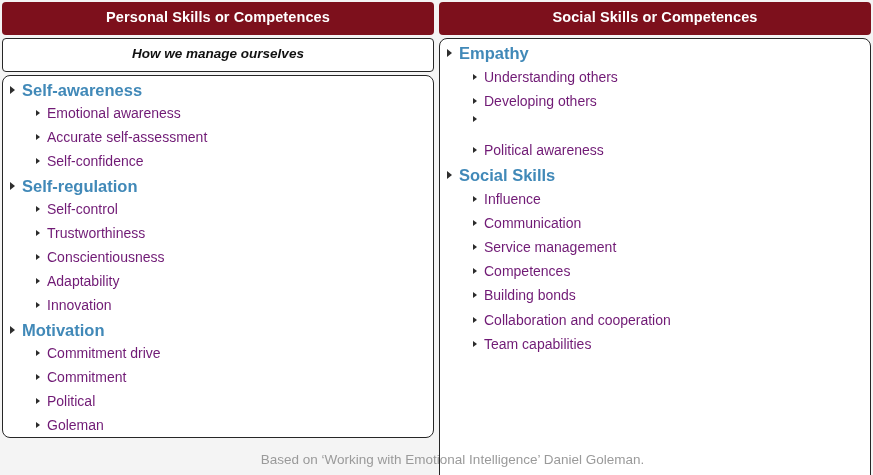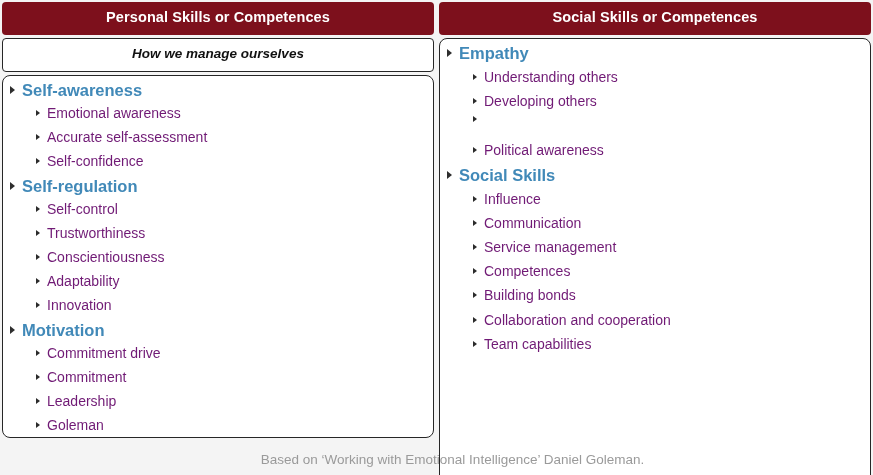--- a/index.html
+++ b/index.html
@@ -193,21 +193,21 @@
           <div class="row item-row">
             <span class="tri small"></span>
             <span class="item-label">Commitment drive</span>
           </div>
           <div class="row item-row">
             <span class="tri small"></span>
             <span class="item-label">Commitment</span>
           </div>
           <div class="row item-row">
             <span class="tri small"></span>
-            <span class="item-label">Leadership</span>
+            <span class="item-label">Political</span>
           </div>
           <div class="row item-row">
             <span class="tri small"></span>
             <span class="item-label">Goleman</span>
           </div>
         </div>
 
       </div>
     </div>
 

